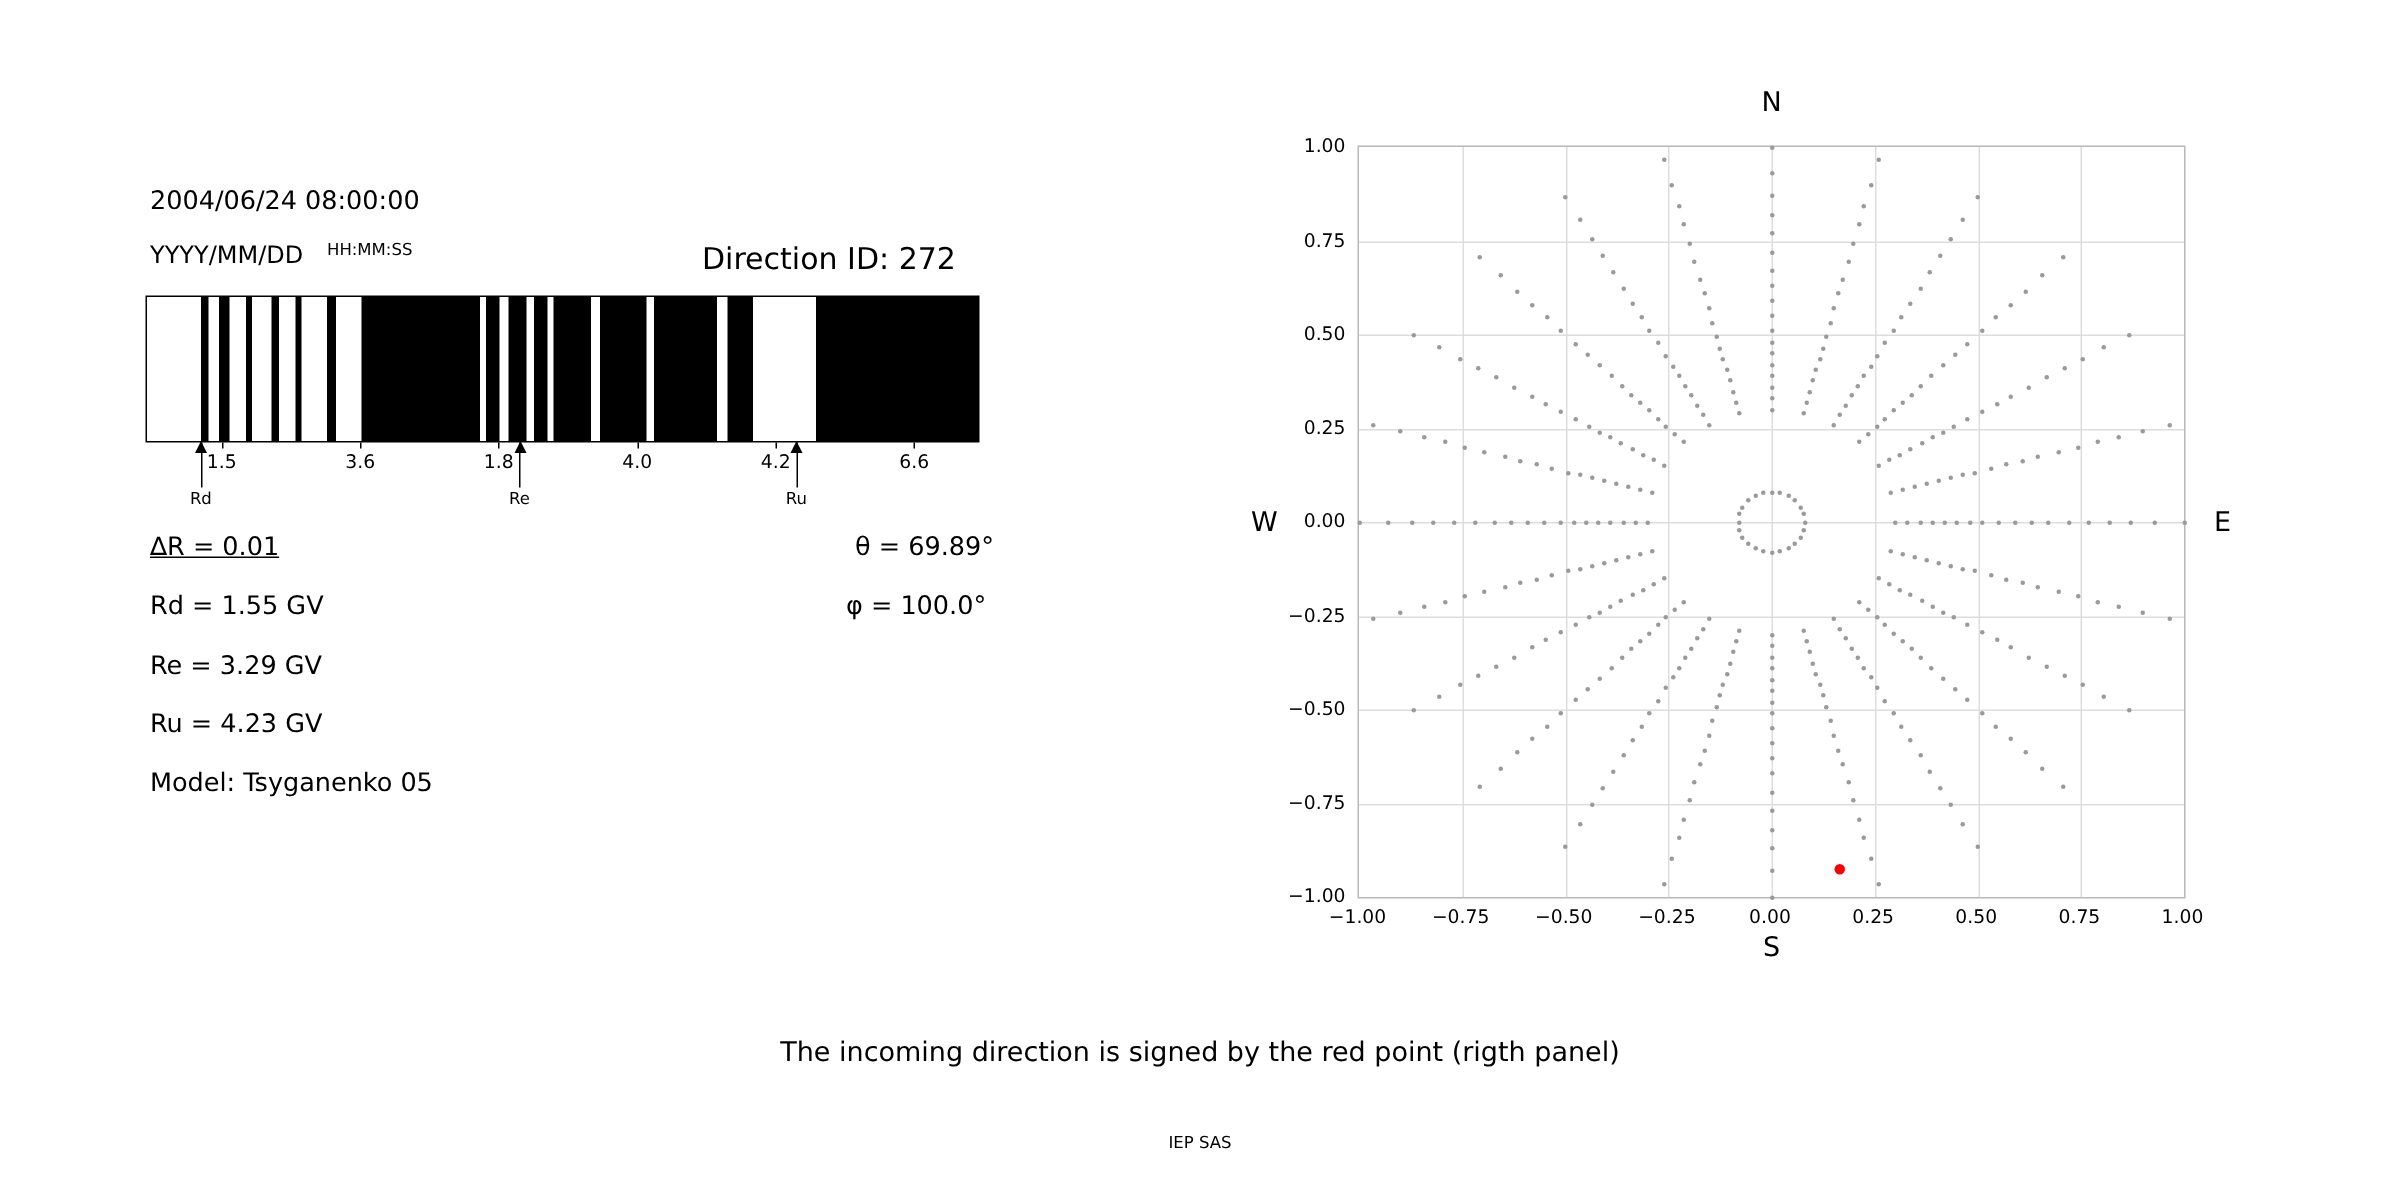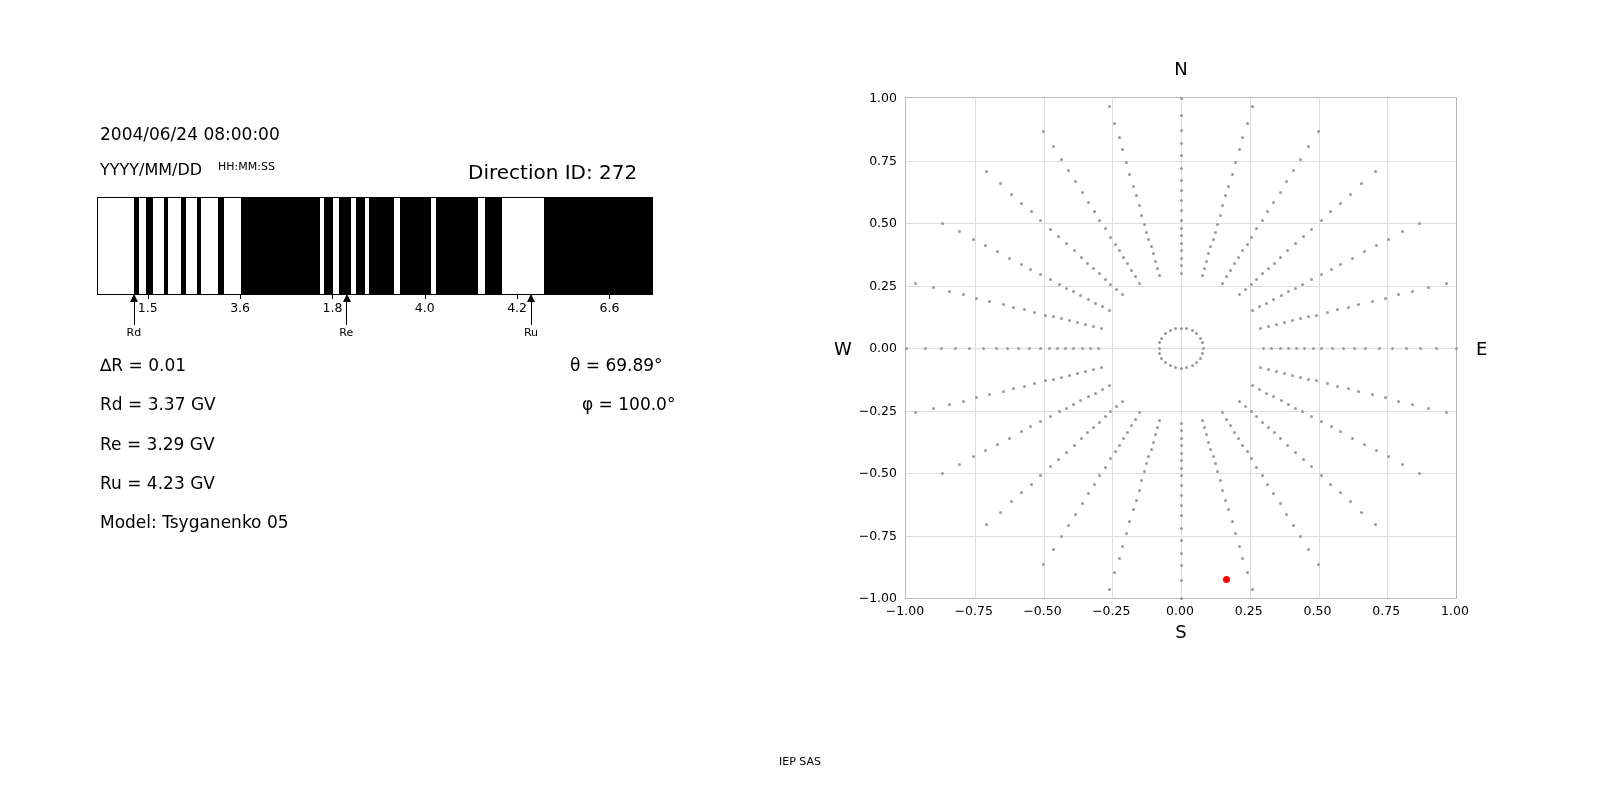--- a/index.html
+++ b/index.html
@@ -105,27 +105,27 @@
     transform: translateX(-50%);
     white-space: nowrap;
   }
 
   
   .param {
     position: absolute;
     font-size: 17px;
     white-space: nowrap;
   }
-  #p-dR    { left: 100px; top: 355px; }
+  #p-dR    { left: 100px; top: 355px; text-decoration: underline; }
   #p-Rd    { left: 100px; top: 394px; }
   #p-Re    { left: 100px; top: 434px; }
   #p-Ru    { left: 100px; top: 473px; }
   #p-model { left: 100px; top: 512px; }
   #p-theta { left: 570px; top: 355px; }
-  #p-phi   { left: 582px; top: 394px; }
+  #p-phi   { left: 564px; top: 394px; }
 
   
   #right-panel {
     left: 820px;
     top: 0;
     width: 780px;
     height: 680px;
   }
   #polar-plot {
     position: absolute;
@@ -248,21 +248,21 @@
       <div class="tick-label" style="left: 512.45px;">6.6</div>
       <div class="r-arrow" style="left: 36.9333px; top: 0px;"></div>
       <div class="r-arrow-label" style="left: 36.9333px; top: 31px;">Rd</div>
       <div class="r-arrow" style="left: 249.3px; top: 0px;"></div>
       <div class="r-arrow-label" style="left: 249.3px; top: 31px;">Re</div>
       <div class="r-arrow" style="left: 433.967px; top: 0px;"></div>
       <div class="r-arrow-label" style="left: 433.967px; top: 31px;">Ru</div>
     </div>
 
   <div class="param" id="p-dR">∆R = 0.01</div>
-  <div class="param" id="p-Rd">Rd = 3.37 GV</div>
+  <div class="param" id="p-Rd">Rd = 1.55 GV</div>
   <div class="param" id="p-Re">Re = 3.29 GV</div>
   <div class="param" id="p-Ru">Ru = 4.23 GV</div>
   <div class="param" id="p-model">Model: Tsyganenko 05</div>
   <div class="param" id="p-theta">θ = 69.89°</div>
   <div class="param" id="p-phi">φ = 100.0°</div>
 </div>
 
 <div class="panel" id="right-panel">
   <div id="polar-plot">
       <div class="grid-v" style="left: 68.75px;"></div>
@@ -755,14 +755,15 @@
     <div class="ax-label-y" style="left: 29px; width: 48px; top: 472px;">−0.50</div>
     <div class="ax-label-y" style="left: 29px; width: 48px; top: 409.5px;">−0.25</div>
     <div class="ax-label-y" style="left: 29px; width: 48px; top: 347px;">0.00</div>
     <div class="ax-label-y" style="left: 29px; width: 48px; top: 284.5px;">0.25</div>
     <div class="ax-label-y" style="left: 29px; width: 48px; top: 222px;">0.50</div>
     <div class="ax-label-y" style="left: 29px; width: 48px; top: 159.5px;">0.75</div>
     <div class="ax-label-y" style="left: 29px; width: 48px; top: 97px;">1.00</div>
   </div>
 
 <div id="caption">
+  <div class="cap-line">The incoming direction is signed by the red point (rigth panel)</div>
 </div>
 <div id="footer">IEP SAS</div>
 
 </body></html>

